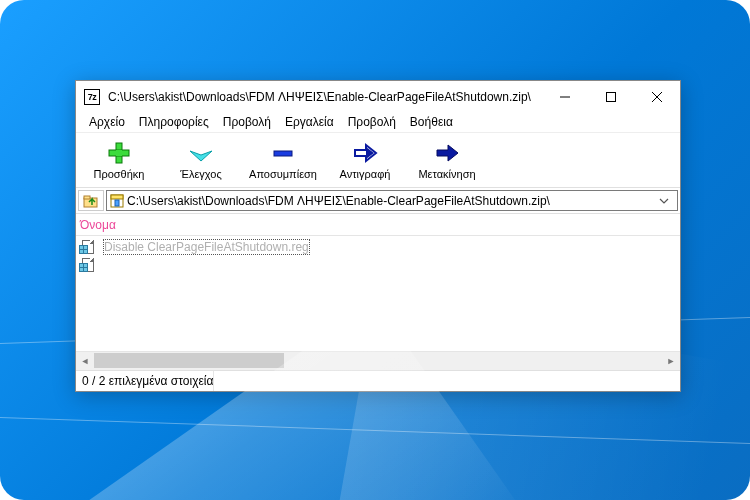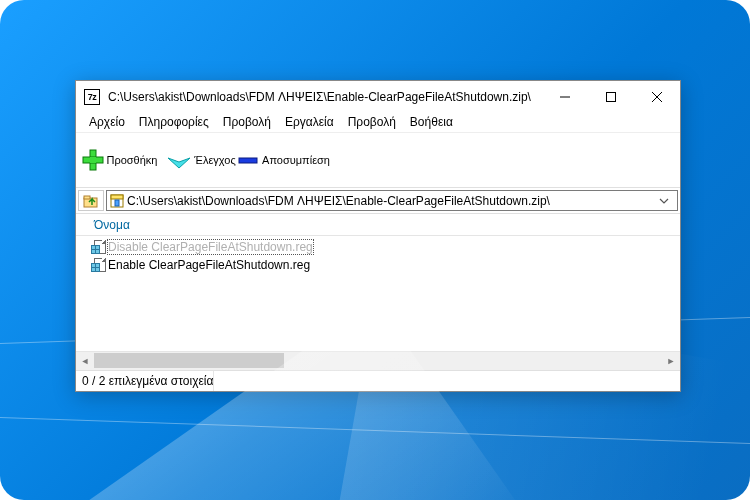--- a/index.html
+++ b/index.html
@@ -43,36 +43,36 @@
   .winbtns { display:flex; height:31px; }
   .winbtn { width:46px; height:31px; display:flex; align-items:center; justify-content:center; font-size:12px; color:#000; }
   .winbtn svg { stroke:#000; stroke-width:1; fill:none; }
 
   
   .menubar { height:20px; display:flex; align-items:center; gap:0; padding:0 6px; font-size:12px; color:#000;}
   .menuitem { padding: 1px 7px; }
 
   
   .toolbar { height:55px; display:flex; align-items:center; padding:0 2px; border-top:1px solid #eee;}
-  .toolbtn { width:82px; height:54px; text-align:right; font-size:11px; color:#000; display:flex; align-items:center; justify-content:center; gap:2px;}
+  .toolbtn { width:82px; height:54px; text-align:right; font-size:11px; color:#000; display:flex; flex-direction:column; align-items:center; justify-content:center; gap:2px;}
   .toolbtn .ticon { height:26px; display:flex; align-items:center; justify-content:center;}
 
   
   .pathbar { height:26px; display:flex; align-items:stretch; border-top:1px solid #e0e0e0; padding:2px;}
   .navup { width:26px; border:1px solid #ccc; display:flex; align-items:center; justify-content:center; margin-right:2px;}
   .pathcombo { flex:1; border:1px solid #7a7a7a; display:flex; align-items:center; background:#fff; position:relative;}
   .pathcombo .cicon { width:20px; display:flex; align-items:center; justify-content:center;}
   .pathcombo .ctext { flex:1; font-size:12px; color:#000; white-space:nowrap; overflow:hidden;}
   .pathcombo .carrow { width:18px; text-align:center; font-size:10px; color:#444;}
 
   
   .listarea { flex:1; border-top:1px solid #e0e0e0; border-bottom:1px solid #e0e0e0; display:flex; flex-direction:column; min-height:0;}
-  .listheader { height:22px; border-bottom:1px solid #e5e5e5; display:flex; align-items:center; font-size:12px; padding-left:18px; color:#0369a1;text-align:right;}
+  .listheader { height:22px; border-bottom:1px solid #e5e5e5; display:flex; align-items:center; font-size:12px; padding-left:4px; color:#ec4899;text-align:right;}
   .listbody { flex:1; overflow:hidden; padding-top:2px;}
-  .filerow { height:18px; display:flex; align-items:center; gap:0; padding-left:16px; font-size:12px; color:#000;}
+  .filerow { height:18px; display:flex; align-items:center; gap:8px; padding-left:4px; font-size:12px; color:#000;}
   .filerow.sel .fname { outline:1px dotted #555; color:#b0b0b0;}
   .regicon { width:16px; height:16px; position:relative;}
   .regsheet { position:absolute; left:2px; top:1px; width:12px; height:14px; background:#fff; border:1px solid #6a6a6a;}
   .regsheet::before{content:"";position:absolute; right:-1px; top:-1px; width:4px; height:4px; background:linear-gradient(135deg,#fff 50%,#6a6a6a 50%);}
   .regcube { position:absolute; left:-1px; top:6px; width:9px; height:9px; background:#6ec8e6; border:1px solid #2a7aa0;}
   .regcube::after{content:"";position:absolute;left:0;right:0;top:3px;height:1px;background:#2a7aa0;}
   .regcube::before{content:"";position:absolute;top:0;bottom:0;left:3px;width:1px;background:#2a7aa0;}
 
   
   .hscroll { height:18px; background:#f0f0f0; border-top:1px solid #e5e5e5; display:flex; align-items:center;}
@@ -148,20 +148,37 @@
         </div>
         <span>Έλεγχος</span>
       </div>
       <div class="toolbtn">
         <div class="ticon">
           <svg width="24" height="24">
               <rect x="3" y="10" width="18" height="5" fill="#1a3ce0" stroke="#0a1a80"></rect>
             </svg>
         </div>
         <span>Αποσυμπίεση</span>
+      </div>
+      <div class="toolbtn">
+        <div class="ticon">
+          <svg width="26" height="24">
+              <polygon points="3,9 14,9 14,4 24,12 14,20 14,15 3,15" fill="#fff" stroke="#0a1aa0" stroke-width="2"></polygon>
+              <polygon points="14,6 22,12 14,18" fill="#0a1aa0"></polygon>
+            </svg>
+        </div>
+        <span>Αντιγραφή</span>
+      </div>
+      <div class="toolbtn">
+        <div class="ticon">
+          <svg width="26" height="24">
+              <polygon points="3,9 14,9 14,4 24,12 14,20 14,15 3,15" fill="#0a1aa0" stroke="#050a60"></polygon>
+            </svg>
+        </div>
+        <span>Μετακίνηση</span>
       </div>
     </div>
 
     <div class="pathbar">
       <div class="navup">
         <svg width="16" height="16">
           <rect x="1" y="5" width="13" height="9" fill="#ffe08a" stroke="#b08030"></rect>
           <rect x="1" y="3" width="6" height="3" fill="#ffe08a" stroke="#b08030"></rect>
           <polyline points="9,12 9,6 6,9" fill="none" stroke="#1a8a1a" stroke-width="1.5"></polyline>
           <polyline points="9,6 12,9" fill="none" stroke="#1a8a1a" stroke-width="1.5"></polyline>
@@ -192,21 +209,20 @@
               <span class="regsheet"></span>
               <span class="regcube"></span>
             </span>
           <span class="fname">Disable ClearPageFileAtShutdown.reg</span>
         </div>
         <div class="filerow">
           <span class="regicon">
               <span class="regsheet"></span>
               <span class="regcube"></span>
             </span>
-          <span class="fname">Enable ClearPageFileAtShutdown.reg</span>
         </div>
       </div>
       <div class="hscroll">
         <div class="sbtn">◄</div>
         <div class="strack">
             <div class="sthumb"></div>
           </div>
         <div class="sbtn">►</div>
       </div>
     </div>

